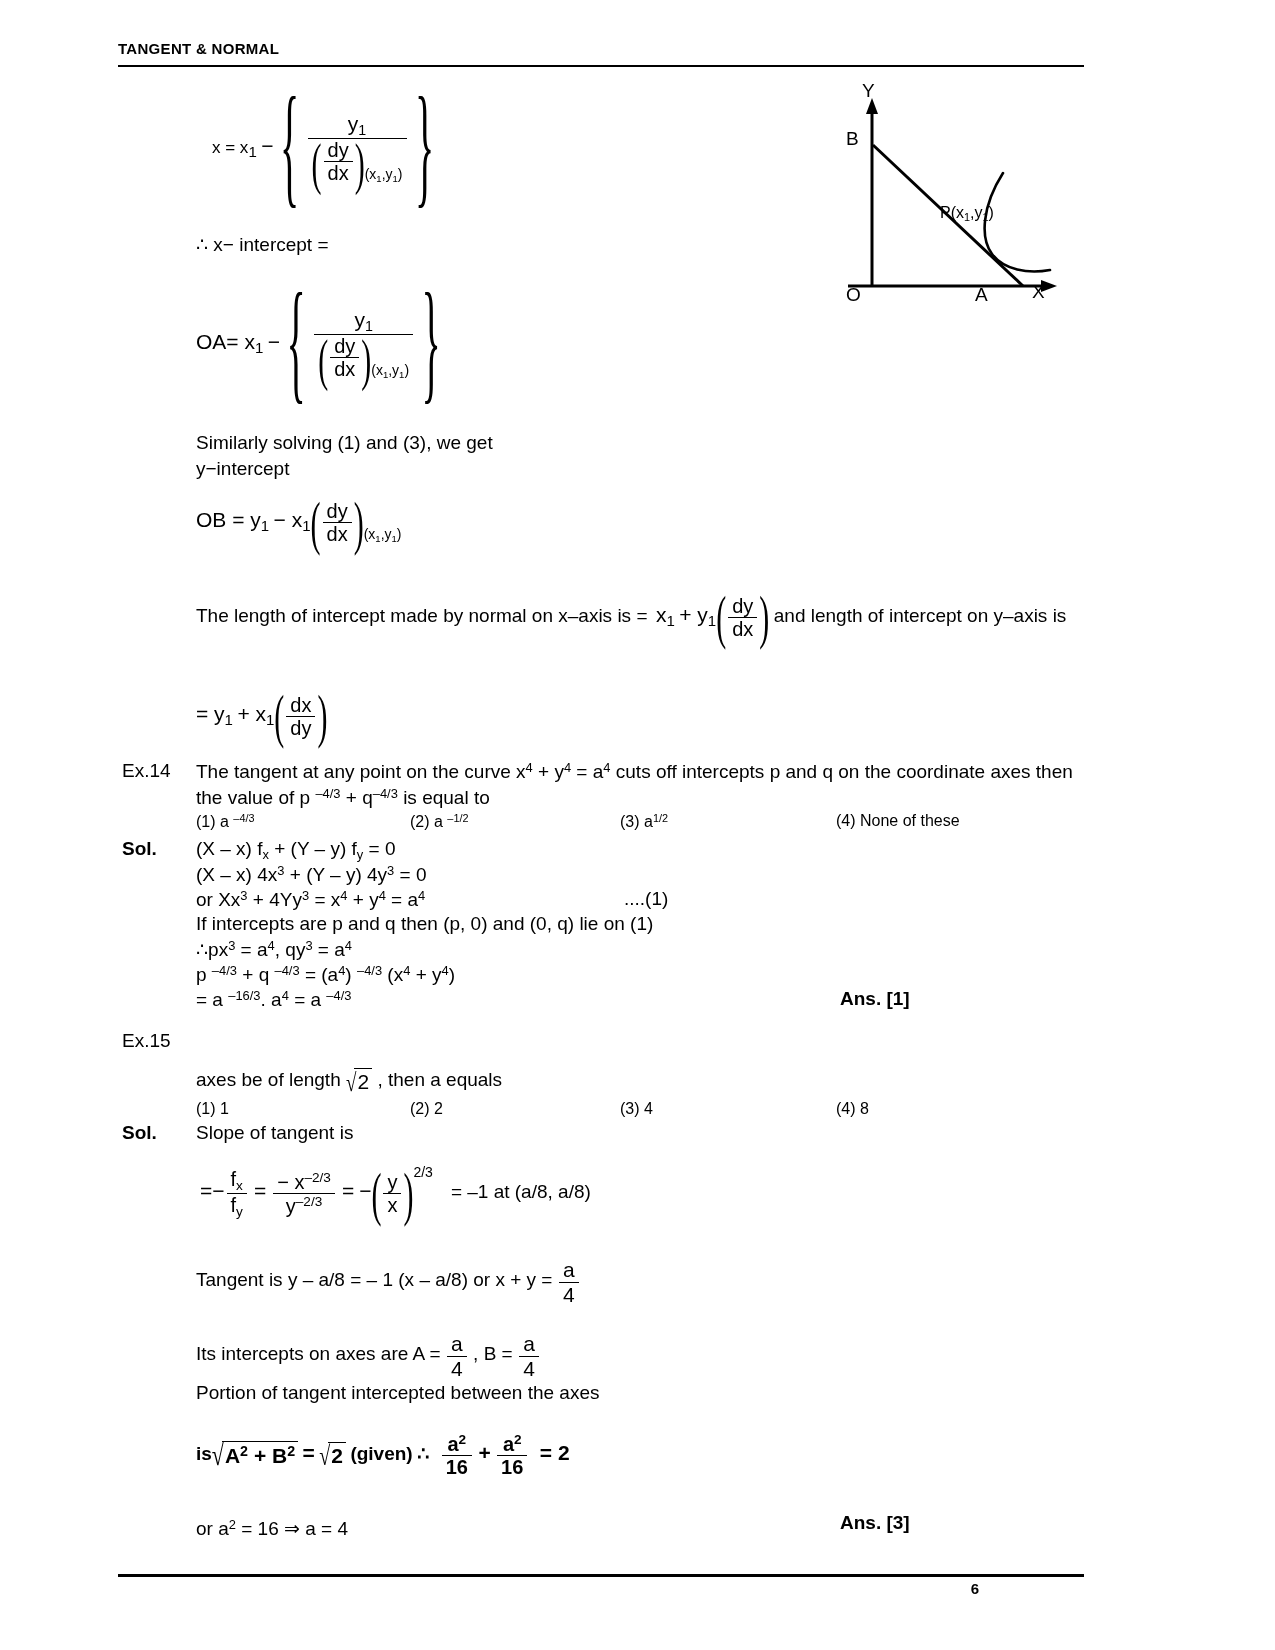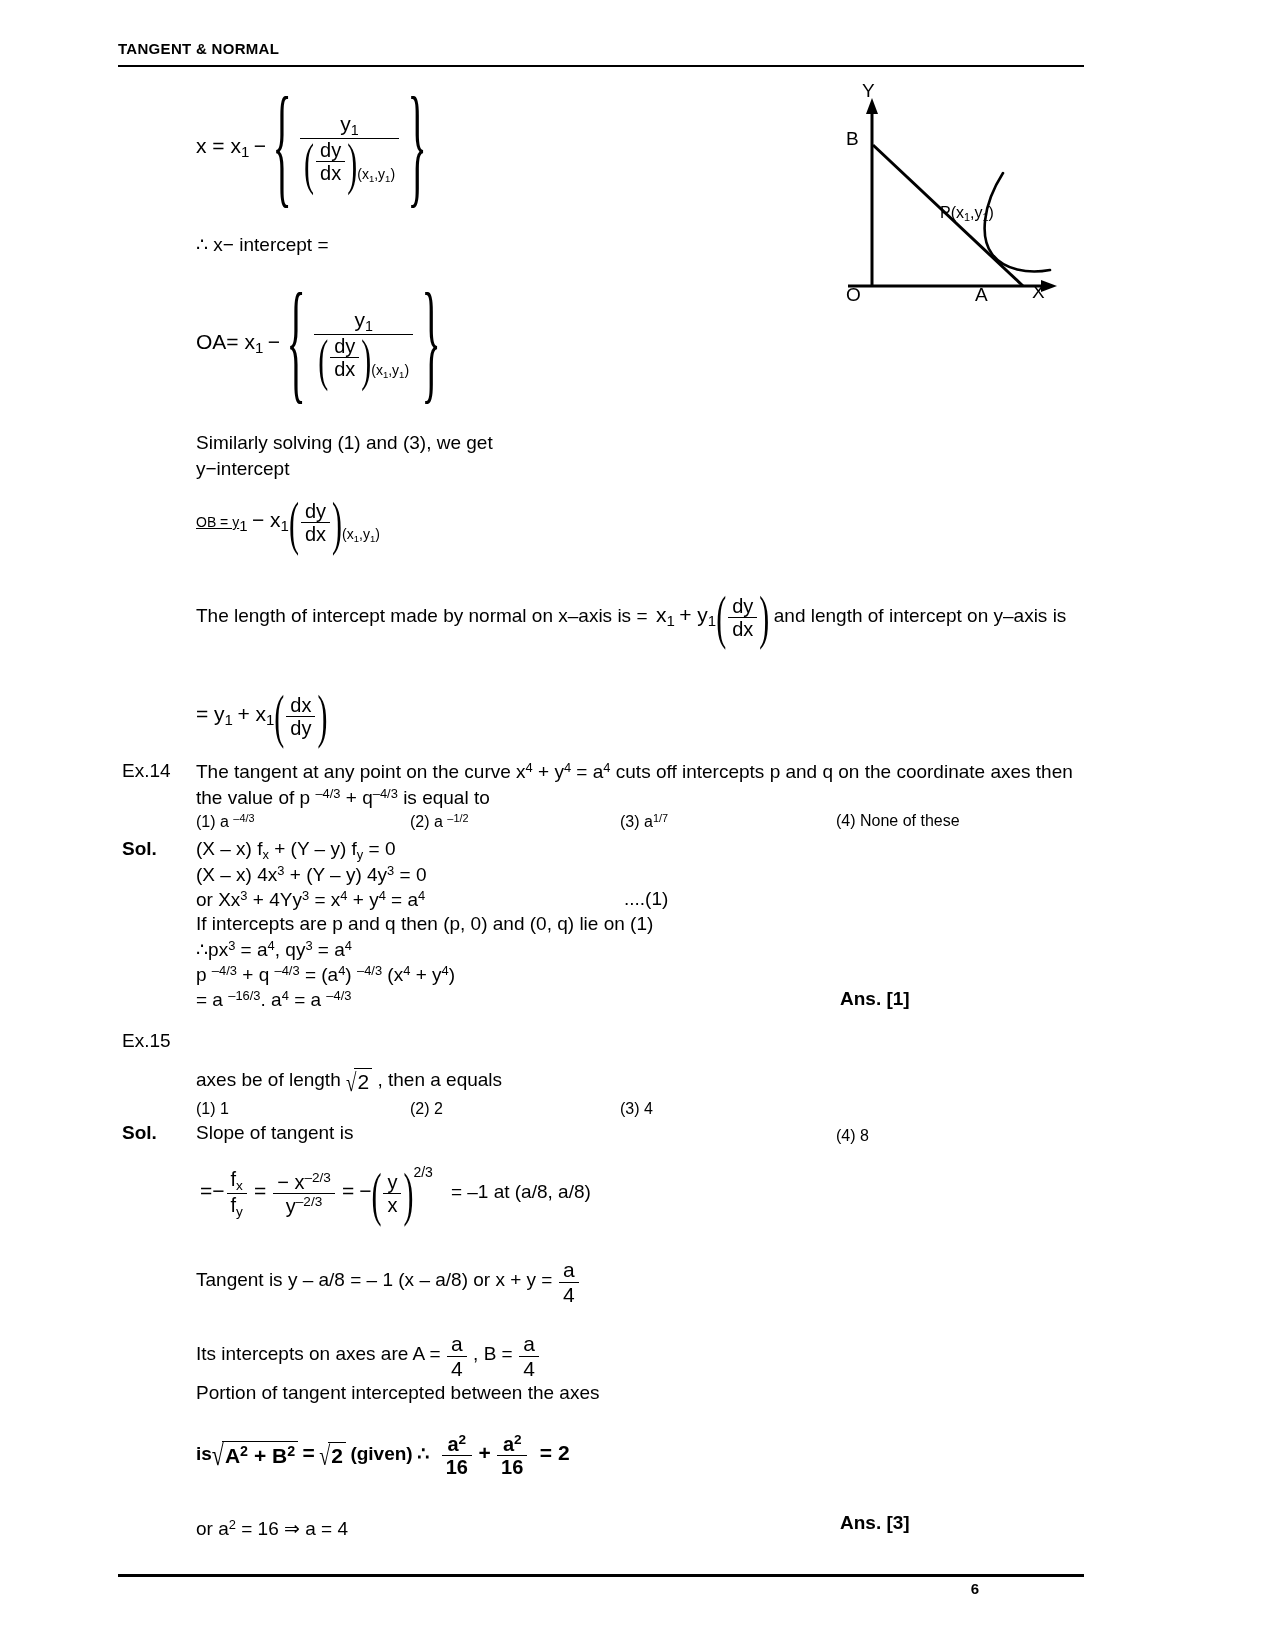--- a/index.html
+++ b/index.html
@@ -110,21 +110,21 @@
     <div style="position:absolute;left:6px;top:40px;font-size:19px;">B</div>
     <div style="position:absolute;left:6px;top:196px;font-size:19px;">O</div>
     <div style="position:absolute;left:135px;top:196px;font-size:19px;">A</div>
     <div style="position:absolute;left:192px;top:193px;font-size:19px;">X</div>
     <div style="position:absolute;left:100px;top:116px;font-size:16px;white-space:nowrap;">
       <span>P(x</span><span class="sub">1</span><span>,y</span><span class="sub">1</span><span>)</span>
     </div>
   </div>
 
   <div class="blk" style="left:196px; top:112px;">
-    <span class="m" style="font-size:21px;">x = x</span><span class="m sub" style="font-size:15px;">1</span>
+    <span class="m" style="font-size:17px;margin-left:16px;">x = x</span><span class="m sub" style="font-size:15px;">1</span>
     <span class="m" style="font-size:21px;">−</span>
     <span class="sp" style="font-size:40px;transform:scaleY(3.4) scaleX(1.0);display:inline-block;margin:0 2px;position:relative;top:-2px;">{</span>
     <span class="frac" style="font-size:21px;position:relative;top:0px;">
       <span class="num"><span>y</span><span class="sub">1</span></span>
       <span class="den">
         <span class="sp" style="font-size:30px;transform:scaleY(1.9);display:inline-block;position:relative;top:2px;">(</span><span class="frac" style="font-size:20px;"><span class="num">dy</span><span class="den">dx</span></span><span class="sp" style="font-size:30px;transform:scaleY(1.9);display:inline-block;position:relative;top:2px;">)</span><span style="font-size:14px;position:relative;top:12px;"><span>(x</span><span class="sub">1</span><span>,y</span><span class="sub">1</span><span>)</span></span>
       </span>
     </span>
     <span class="sp" style="font-size:40px;transform:scaleY(3.4);display:inline-block;margin:0 2px;position:relative;top:-2px;">}</span>
   </div>
@@ -141,21 +141,21 @@
         <span class="sp" style="font-size:30px;transform:scaleY(1.9);display:inline-block;position:relative;top:2px;">(</span><span class="frac" style="font-size:20px;"><span class="num">dy</span><span class="den">dx</span></span><span class="sp" style="font-size:30px;transform:scaleY(1.9);display:inline-block;position:relative;top:2px;">)</span><span style="font-size:14px;position:relative;top:12px;"><span>(x</span><span class="sub">1</span><span>,y</span><span class="sub">1</span><span>)</span></span>
       </span>
     </span>
     <span class="sp" style="font-size:40px;transform:scaleY(3.4);display:inline-block;margin:0 2px;position:relative;top:-2px;">}</span>
   </div>
 
   <div class="blk txt" style="left:196px; top:430px;">Similarly solving (1) and (3), we get</div>
   <div class="blk txt" style="left:196px; top:456px;">y−intercept</div>
 
   <div class="blk" style="left:196px; top:500px;">
-    <span style="font-size:14px;text-decoration:underline;">OB = y</span><span class="sub" style="font-size:15px;">1</span>
+    <span style="font-size:21px;">OB = y</span><span class="sub" style="font-size:15px;">1</span>
     <span style="font-size:21px;">− x</span><span class="sub" style="font-size:15px;">1</span><span class="sp" style="font-size:30px;transform:scaleY(1.95);display:inline-block;position:relative;top:0px;">(</span><span class="frac" style="font-size:20px;"><span class="num">dy</span><span class="den">dx</span></span><span class="sp" style="font-size:30px;transform:scaleY(1.95);display:inline-block;position:relative;top:0px;">)</span><span style="font-size:14px;position:relative;top:12px;"><span>(x</span><span class="sub">1</span><span>,y</span><span class="sub">1</span><span>)</span></span>
   </div>
 
   <div class="blk" style="left:196px; top:595px; width:900px;">
     <span class="txt">The length of intercept made by normal on x–axis is =</span>
     <span style="font-size:21px;margin-left:4px;">x</span><span class="sub" style="font-size:15px;">1</span>
     <span style="font-size:21px;">+ y</span><span class="sub" style="font-size:15px;">1</span><span class="sp" style="font-size:30px;transform:scaleY(1.95);display:inline-block;">(</span><span class="frac" style="font-size:20px;"><span class="num">dy</span><span class="den">dx</span></span><span class="sp" style="font-size:30px;transform:scaleY(1.95);display:inline-block;">)</span>
     <span class="txt">and length of  intercept on y–axis is</span>
   </div>
 
@@ -176,21 +176,21 @@
   <div class="opt" style="left:196px; top:812px;">
     <span>(1)</span>
     <span>a </span><span class="sup">–4/3</span>
   </div>
   <div class="opt" style="left:410px; top:812px;">
     <span>(2)</span>
     <span>a </span><span class="sup">–1/2</span>
   </div>
   <div class="opt" style="left:620px; top:812px;">
     <span>(3)</span>
-    <span>a</span><span class="sup">1/7</span>
+    <span>a</span><span class="sup">1/2</span>
   </div>
   <div class="opt" style="left:836px; top:812px;">
     <span>(4)</span>
     <span>None of these</span>
   </div>
 
   <div class="sol-label" style="left:122px; top:838px;">Sol.</div>
 
   <div class="line" style="left:196px; top:838px;">
     (X – x) f<span class="sub">x</span> + (Y – y) f<span class="sub">y</span> = 0
@@ -228,21 +228,21 @@
     <span>1</span>
   </div>
   <div class="opt" style="left:410px; top:1100px;">
     <span>(2)</span>
     <span>2</span>
   </div>
   <div class="opt" style="left:620px; top:1100px;">
     <span>(3)</span>
     <span>4</span>
   </div>
-  <div class="opt" style="left:836px; top:1127px;">
+  <div class="opt" style="left:836px; top:1100px;">
     <span>(4)</span>
     <span>8</span>
   </div>
 
   <div class="sol-label" style="left:122px; top:1122px;">Sol.</div>
   <div class="line" style="left:196px; top:1122px;">Slope of tangent is</div>
 
   <div class="blk" style="left:200px; top:1168px;">
     <span style="font-size:21px;">=</span><span style="font-size:21px;">−</span><span class="frac" style="font-size:20px;"><span class="num"><span>f</span><span class="sub">x</span></span><span class="den"><span>f</span><span class="sub">y</span></span></span><span style="font-size:21px;margin:0 5px;">=</span><span class="frac" style="font-size:20px;"><span class="num"><span>− x</span><span class="sup">–2/3</span></span><span class="den"><span>y</span><span class="sup">–2/3</span></span></span><span style="font-size:21px;margin:0 5px;">=</span><span style="font-size:21px;">−</span><span class="sp" style="font-size:30px;transform:scaleY(2.0);display:inline-block;">(</span><span class="frac" style="font-size:20px;"><span class="num">y</span><span class="den">x</span></span><span class="sp" style="font-size:30px;transform:scaleY(2.0);display:inline-block;">)</span><span class="sup" style="font-size:14px;position:relative;top:-14px;">2/3</span><span style="font-size:19px;margin-left:18px;">= –1 at (a/8, a/8)</span>
   </div>

